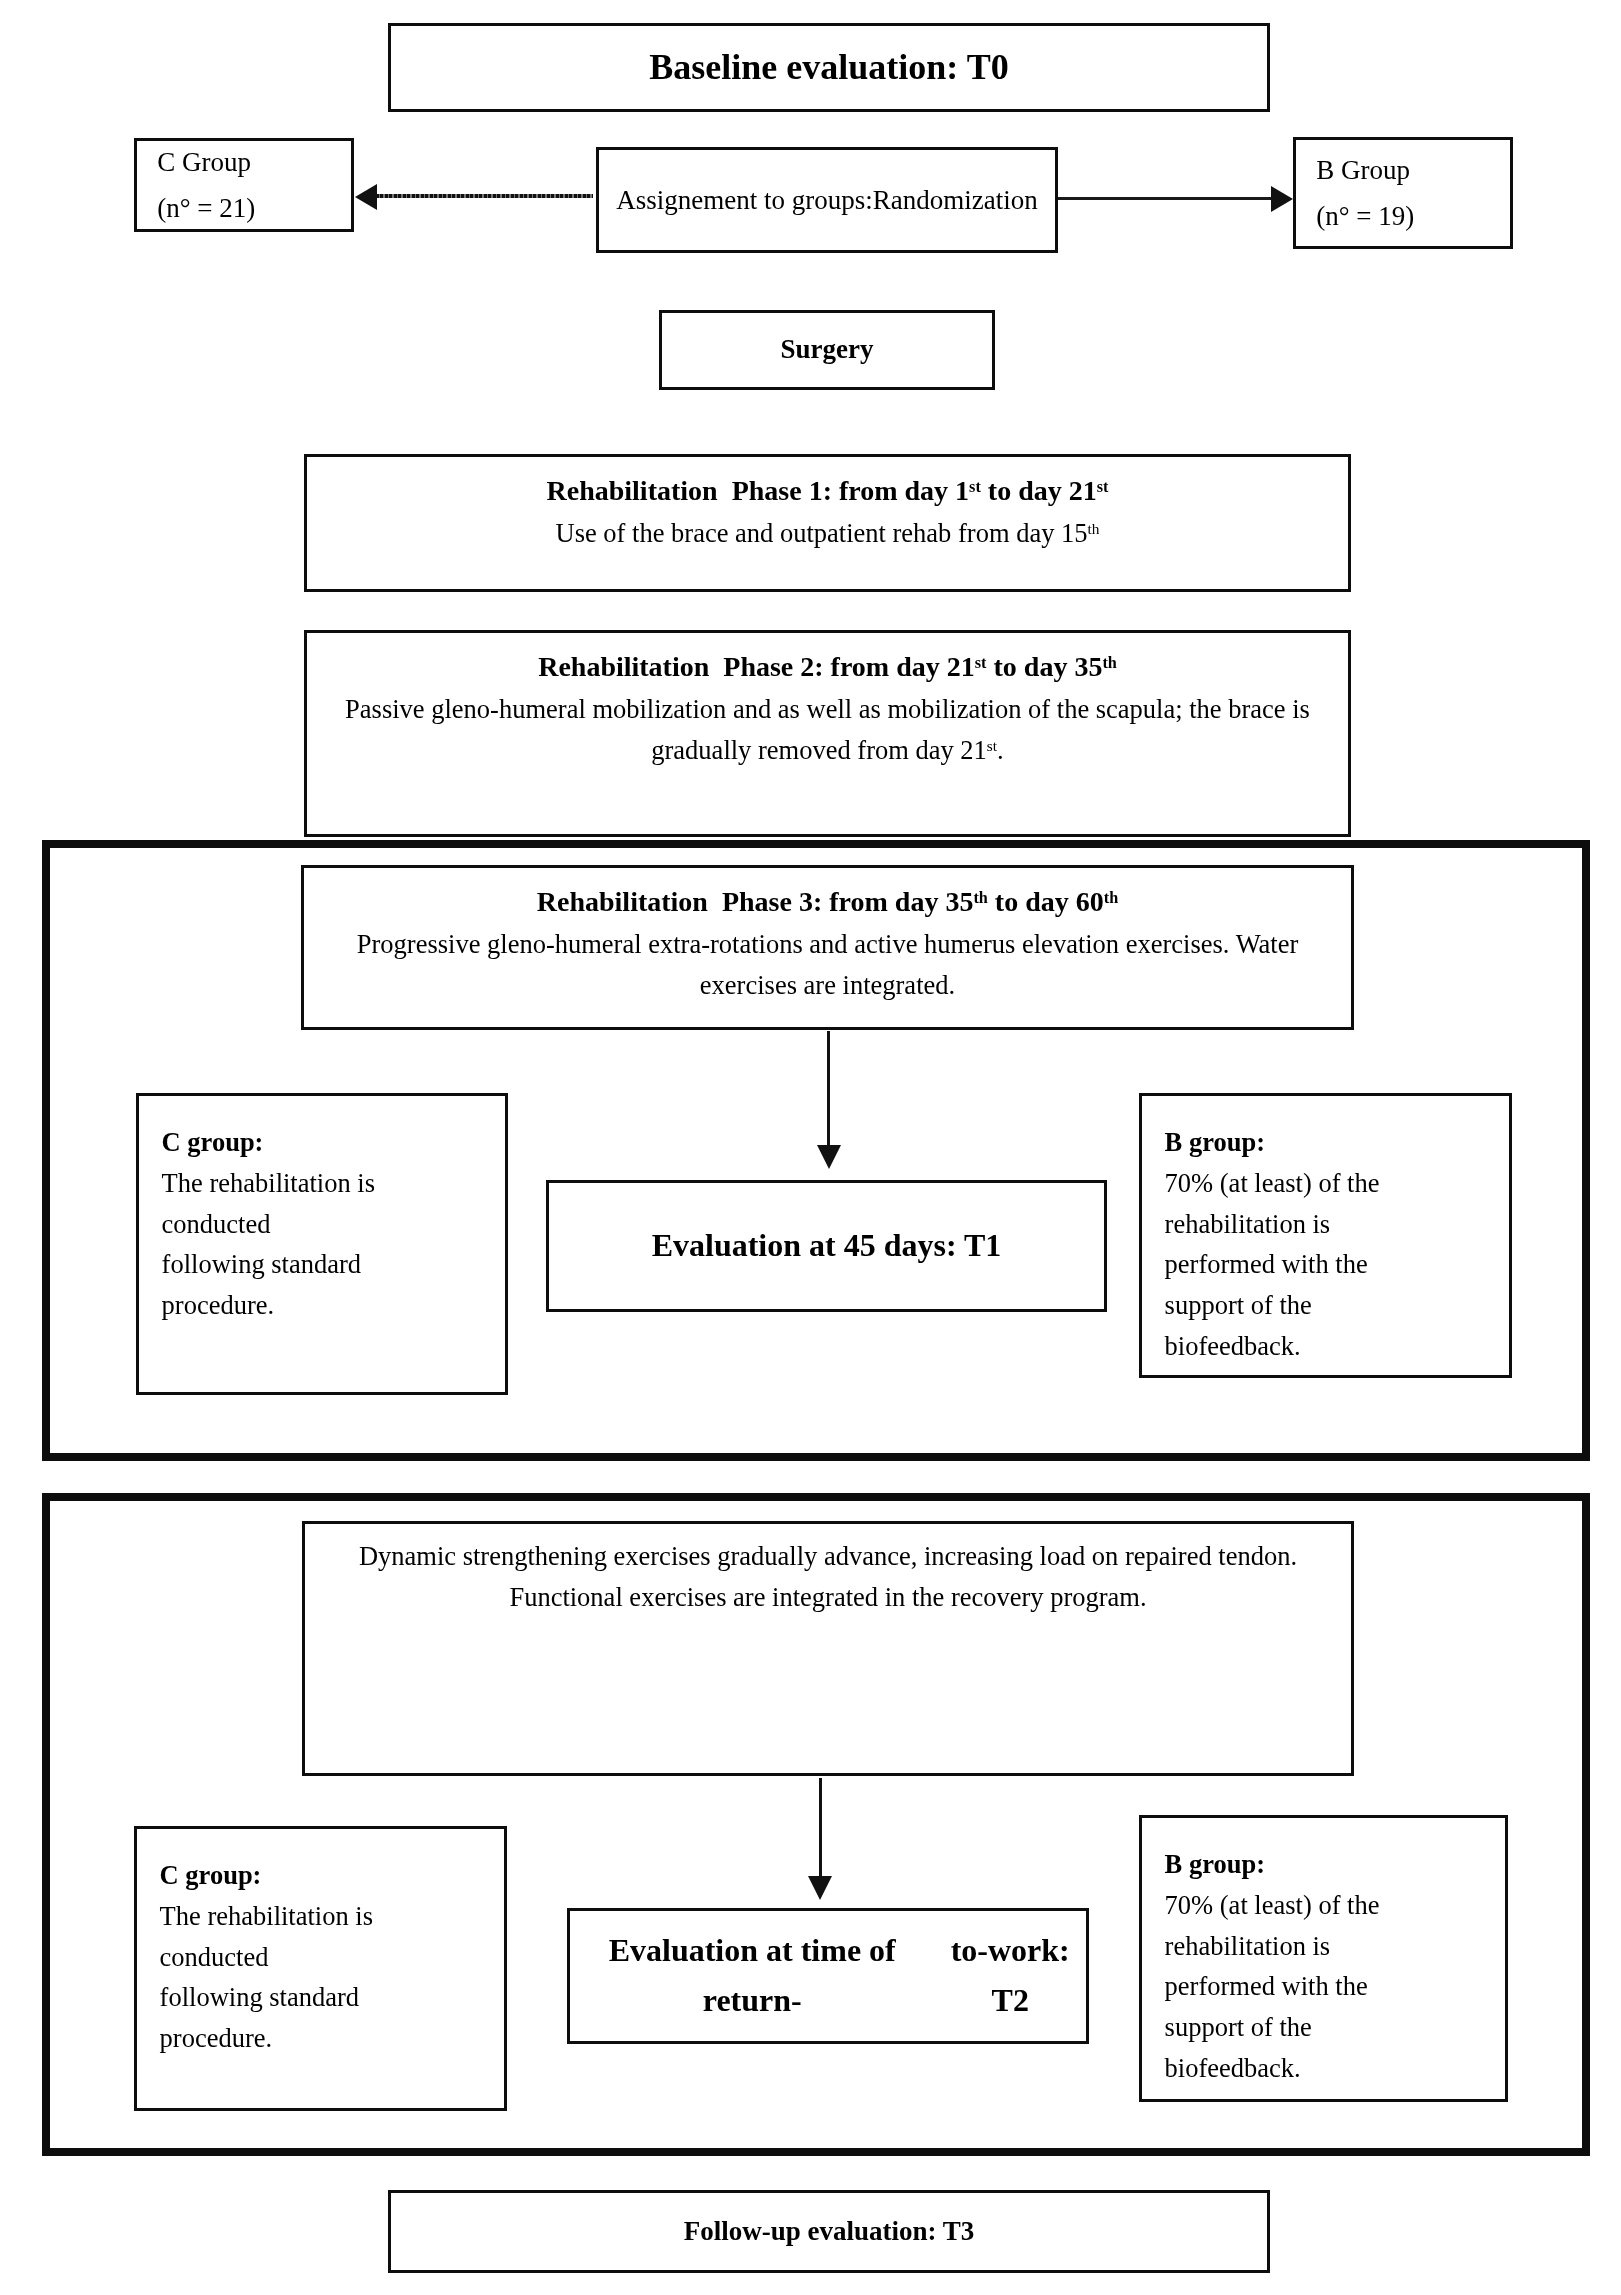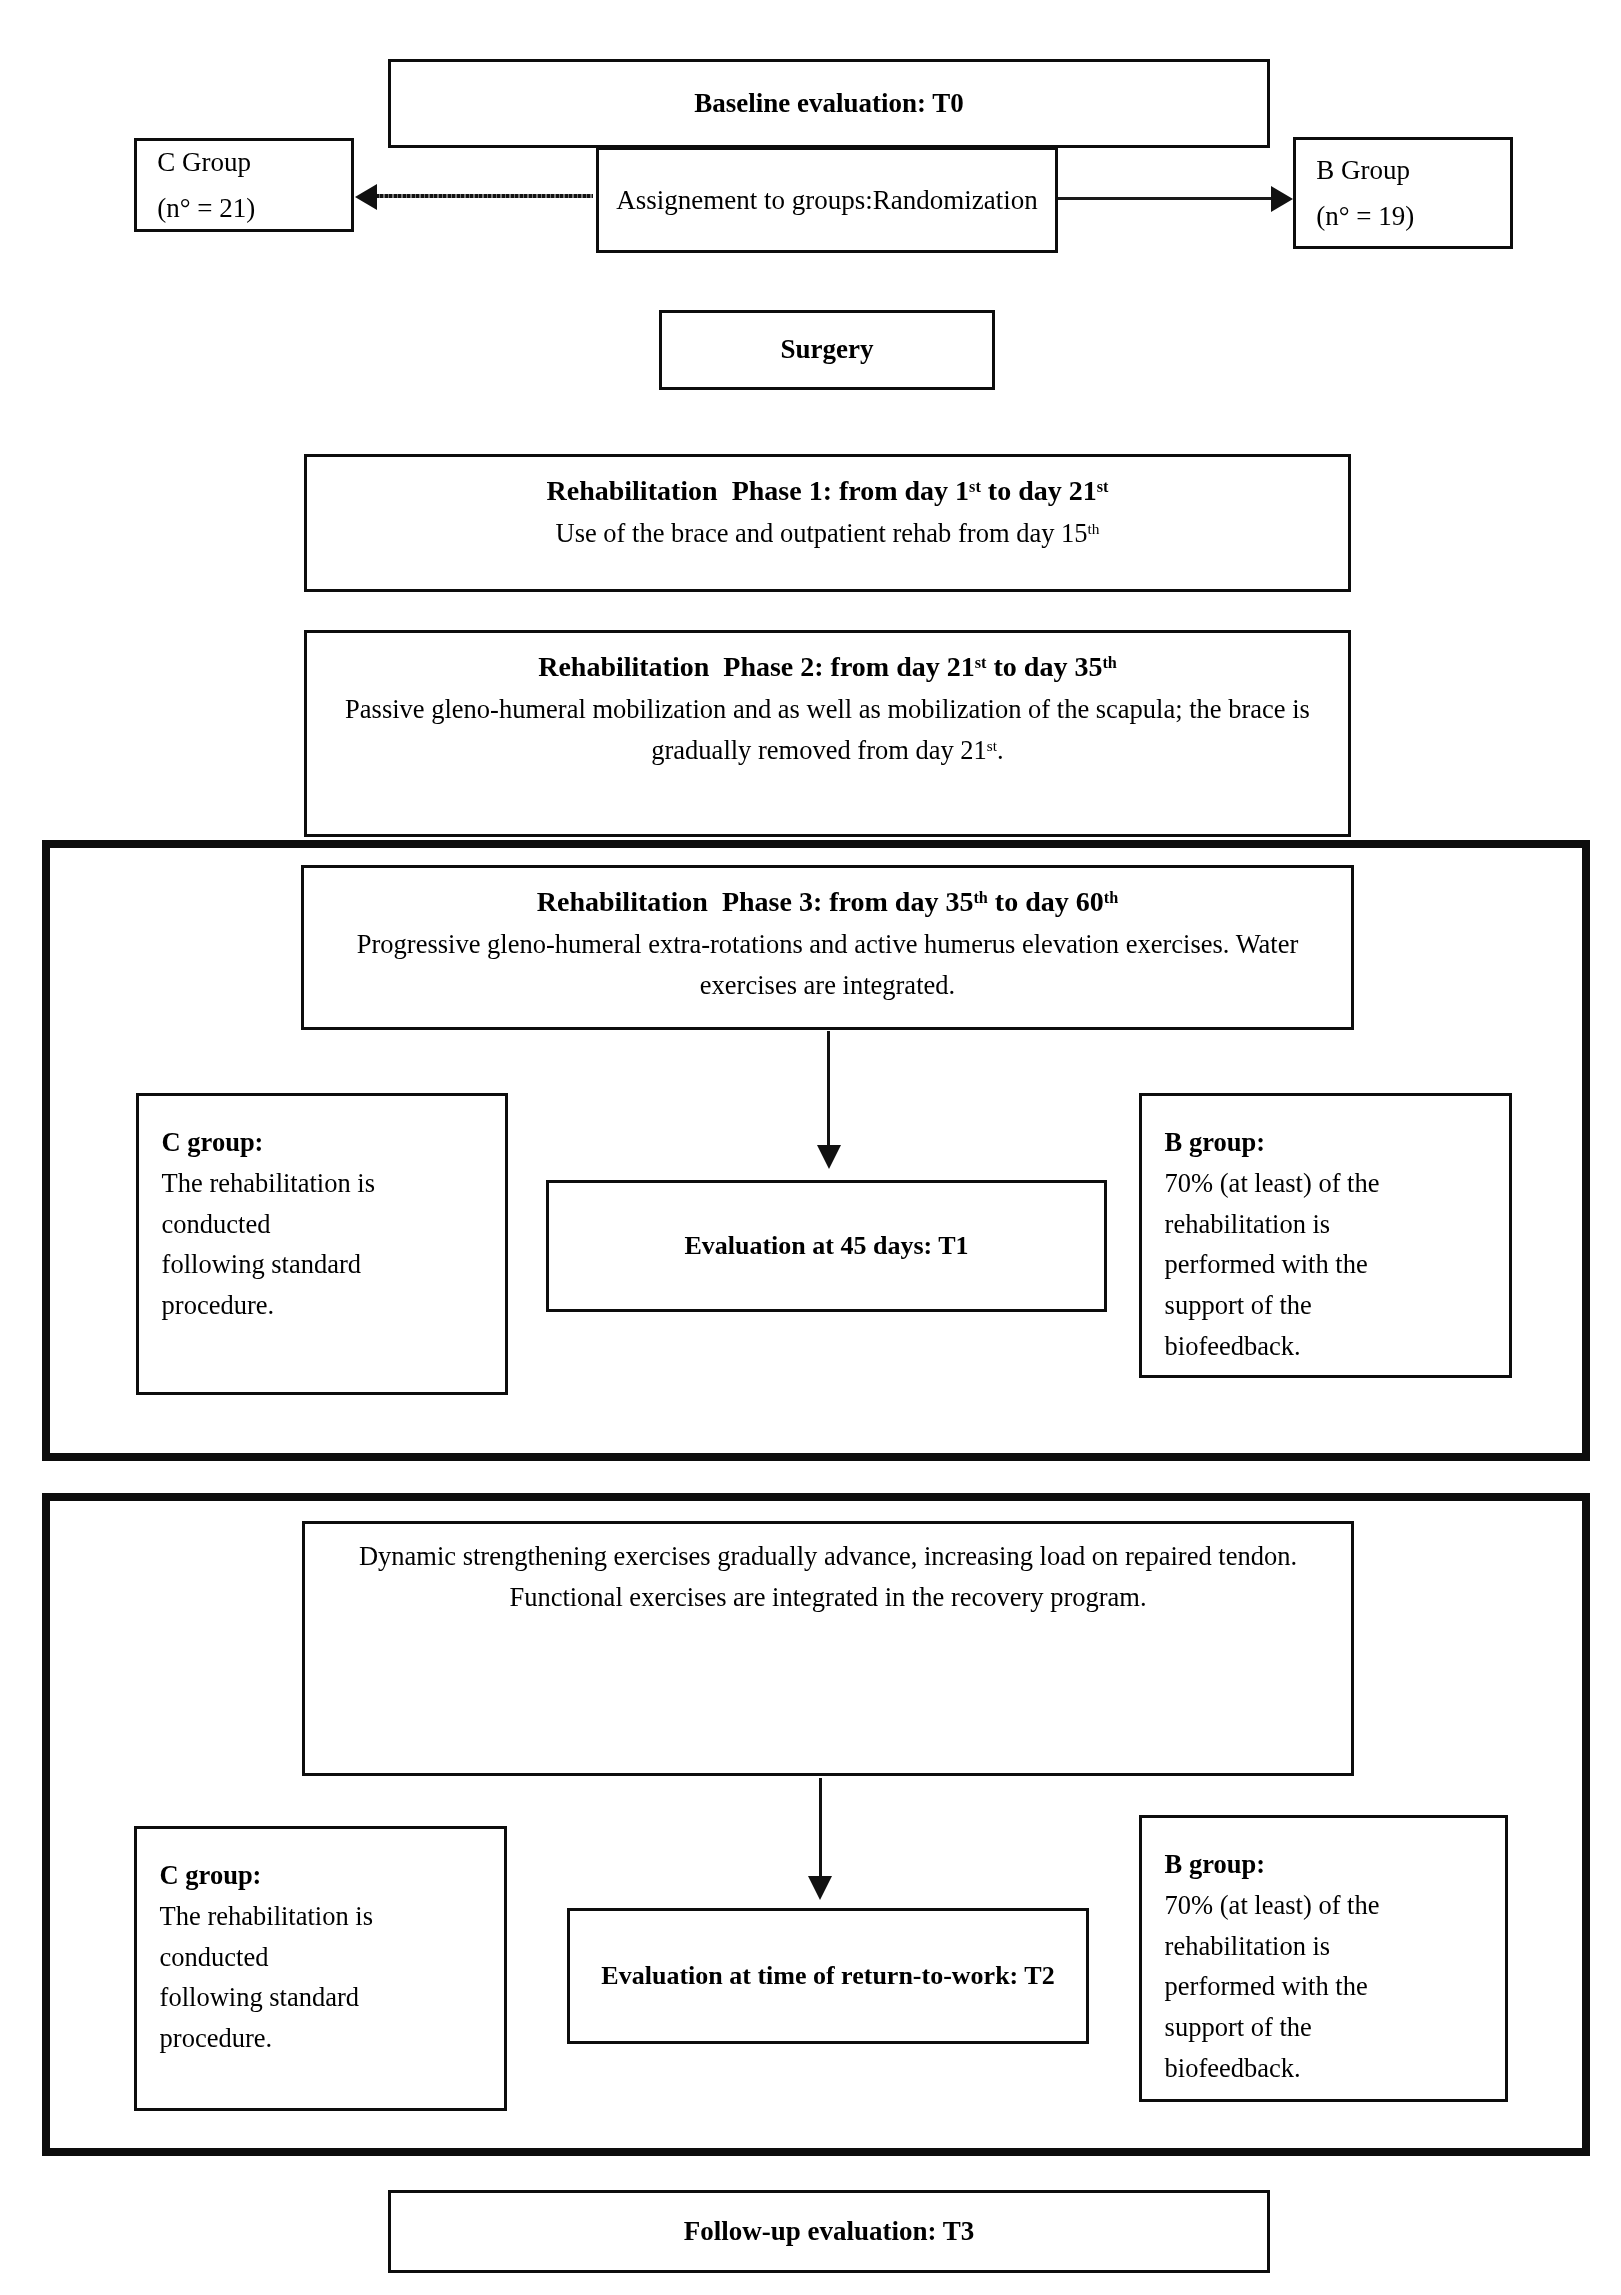--- a/index.html
+++ b/index.html
@@ -24,21 +24,21 @@
     border:8px solid #0d0d0d;
     background:transparent;
   }
   .center{
     display:flex;
     align-items:center;
     justify-content:center;
     text-align:center;
   }
   .bold{font-weight:bold;}
-  .fs{font-size:26px;line-height:1.55;}
+  .fs{font-size:32px;line-height:1.55;}
   .title-line{font-weight:bold;font-size:28px;white-space:pre-wrap;}
   .phase{
     padding-top:12.4px;
     text-align:center;
     font-size:26.5px;
     line-height:1.55;
   }
   .phase .box-body{padding:0 14.7px;}
   .sidebox{
     padding:26px 16px 0 22.6px;
@@ -70,21 +70,21 @@
   .head{position:absolute;width:0;height:0;}
   .head-left{border-top:13px solid transparent;border-bottom:13px solid transparent;border-right:22.6px solid #111;}
   .head-right{border-top:13px solid transparent;border-bottom:13px solid transparent;border-left:22.6px solid #111;}
   .head-down{border-left:12.4px solid transparent;border-right:12.4px solid transparent;border-top:24px solid #111;}
 </style>
 </head>
 <body>
 
 <div class="page">
 
-  <div class="box center bold fs" style="left:388px;top:23px;width:882px;height:89px;font-size:27px;margin-top:36px;">Baseline evaluation: T0</div>
+  <div class="box center bold fs" style="left:388px;top:23px;width:882px;height:89px;font-size:36px;">Baseline evaluation: T0</div>
 
   <div class="box toplabel two-line" style="left:134px;top:138px;width:220px;height:94px;">
       <div>C Group</div>
       <div>(n° = 21)</div>
     </div>
 
   <div class="box center two-line" style="left:596px;top:147px;width:462px;height:106px;font-size:27px;">
       <div>Assignement to groups:</div>
       <div>Randomization</div>
     </div>

